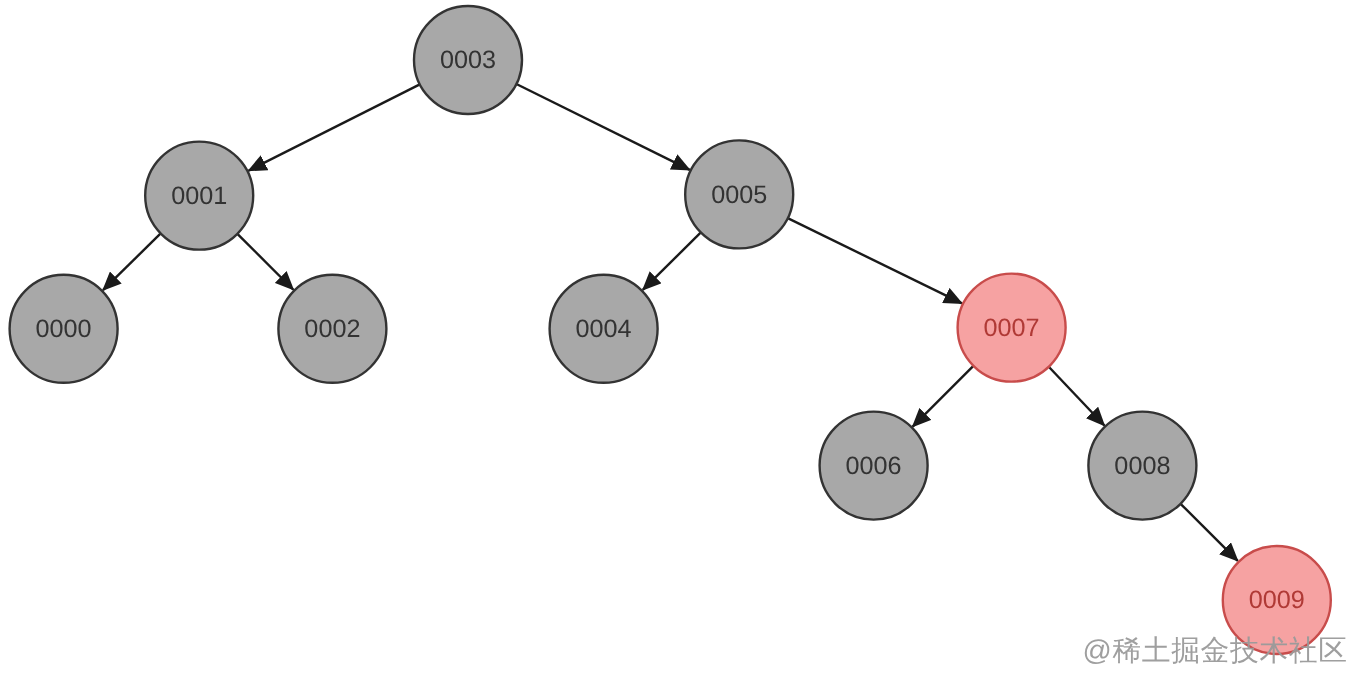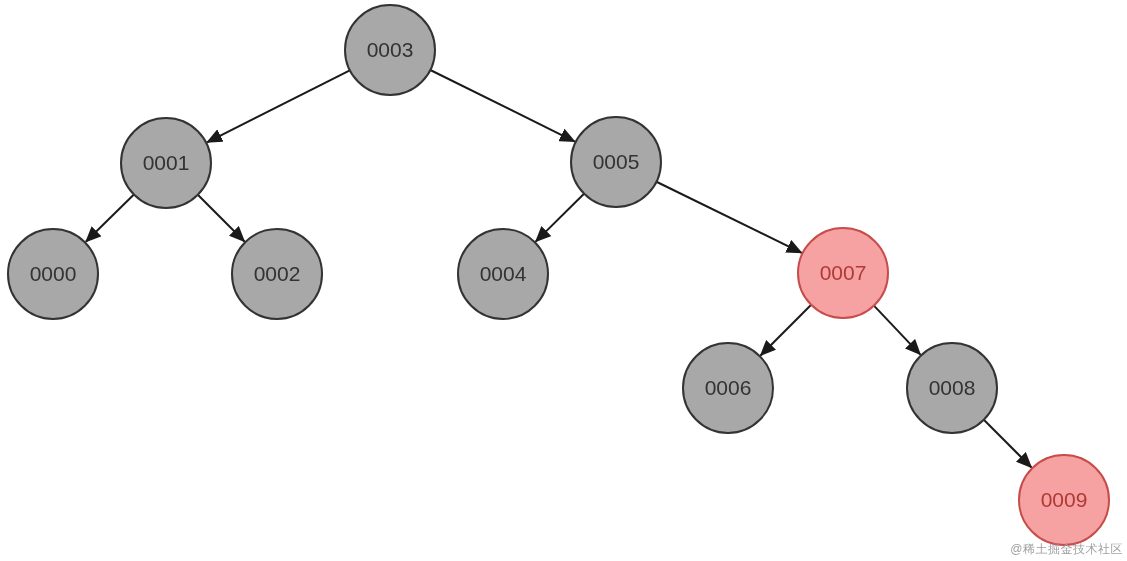--- a/index.html
+++ b/index.html
@@ -18,21 +18,21 @@
   svg { display: block; }
   .node-label {
     font-family: "Liberation Sans", sans-serif;
     font-size: 21px;
     text-anchor: middle;
   }
   .watermark {
     position: absolute;
     right: 4px;
     bottom: 3px;
-    font-size: 12px;
+    font-size: 24px;
     letter-spacing: 0.5px;
     opacity: 0.95;
     pointer-events: none;
     font-family: "Liberation Sans", sans-serif;
   }
 </style>
 </head>
 <body>
 
 <div class="canvas">

